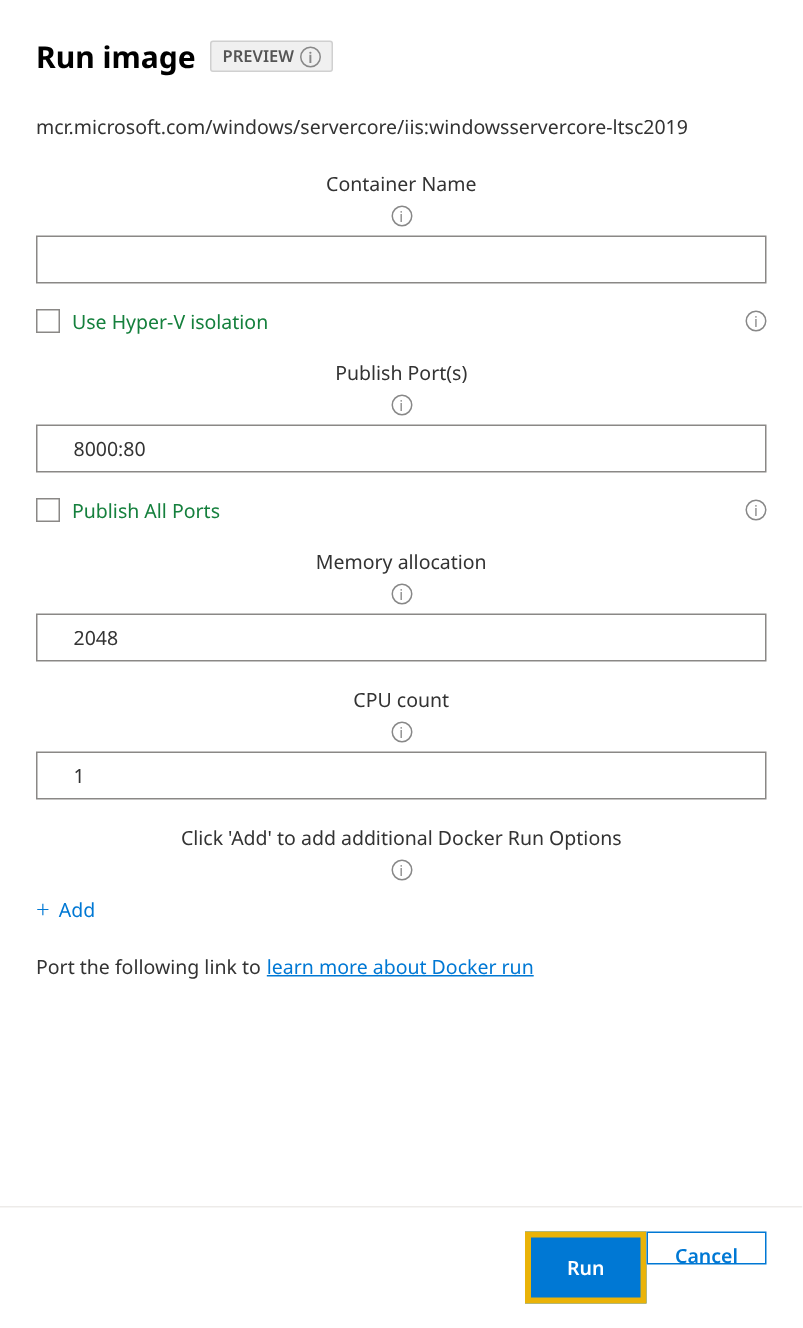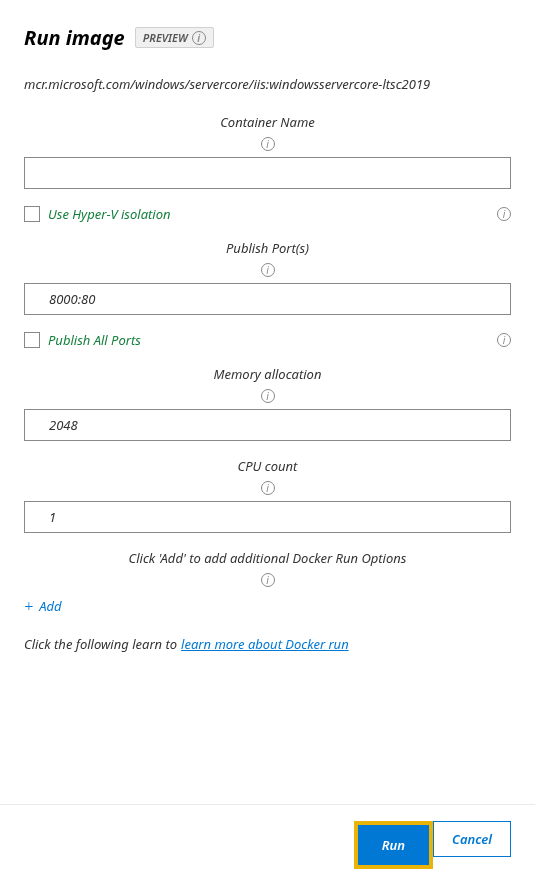--- a/index.html
+++ b/index.html
@@ -1,19 +1,18 @@
 <!DOCTYPE html>
 <html><head>
   <meta charset="utf-8">
   <style>
     * {
       box-sizing: border-box;
       margin: 0;
       padding: 0;
-      font-style: italic;
     }
 
     body {
       width: 535px;
       min-height: 885px;
       font-family: 'Segoe UI', system-ui, -apple-system, sans-serif;
       font-size: 13px;
       color: #333;
       background: #fff;
       position: relative;
@@ -199,21 +198,21 @@
 
     .btn-cancel {
       background: #fff;
       color: #0078d4;
       border: 1px solid #0078d4;
       padding: 6px 18px;
       font-size: 13px;
       font-family: inherit;
       cursor: pointer;
       font-weight: 600;
-      height: 36px;
+      height: 22px;
     }
   </style>
 </head>
 <body>
 
 <div class="page-container">
 
   <div class="header-row">
     <h1 class="page-title">Run image</h1>
     <span class="preview-badge">
@@ -279,21 +278,21 @@
     <span>Click 'Add' to add additional Docker Run Options</span>
     <span class="info-icon">i</span>
   </div>
 
   <div class="add-button-row">
     <span class="add-plus">+</span>
     <span class="add-label">Add</span>
   </div>
 
   <div class="click-helper-row">
-    <span>Click the following learn to </span>
+    <span>Port the following link to </span>
     <a class="docker-link">learn more about Docker run</a>
   </div>
 
 </div>
 
 <div class="footer-buttons">
   <button class="btn-run">Run</button>
   <button class="btn-cancel">Cancel</button>
 </div>
 

